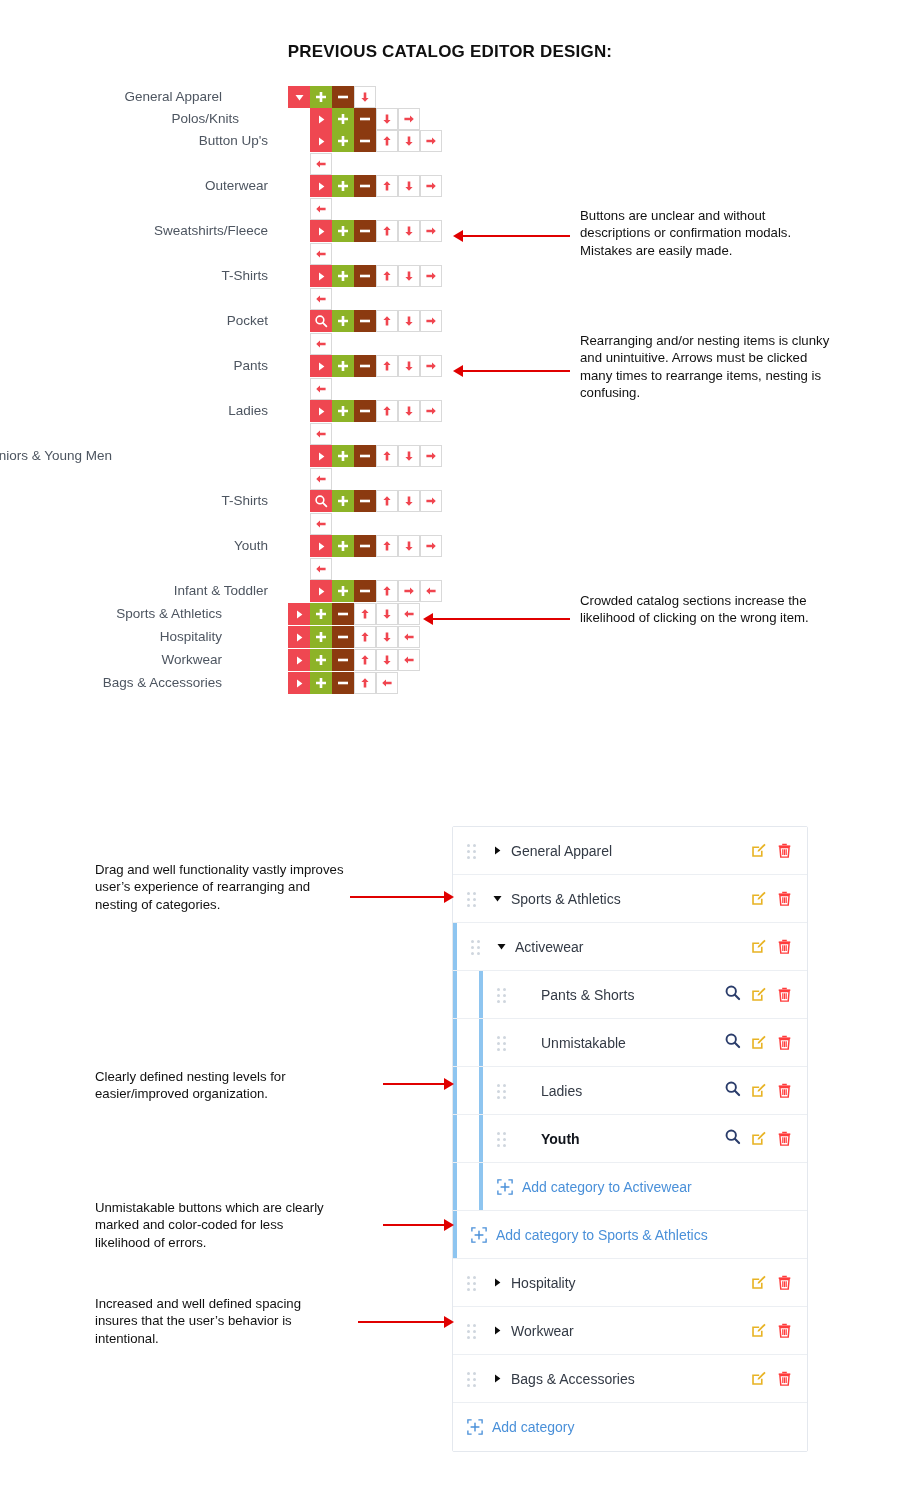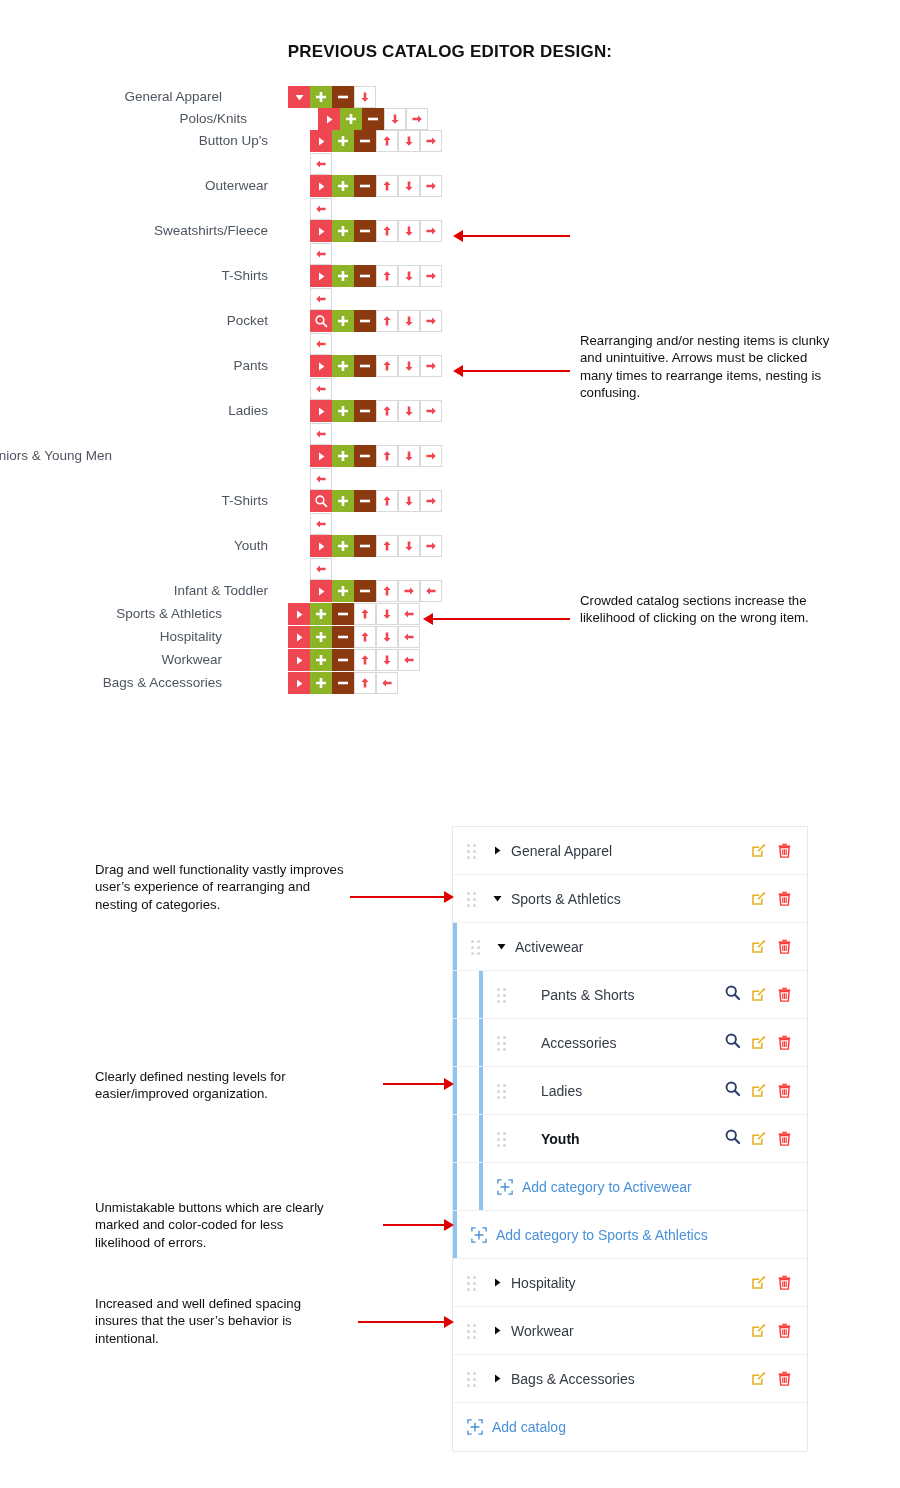--- a/index.html
+++ b/index.html
@@ -116,21 +116,21 @@
               <rect x="1" y="4.7" width="10" height="2.6" fill="#ffffff"></rect>
             </svg>
           </div>
           <div class="bt white">
             <svg width="12" height="12" viewBox="0 0 12 12" style="transform:rotate(180deg)">
               <path d="M6 1.2 L9.6 5 L7.3 5 L7.3 10.6 L4.7 10.6 L4.7 5 L2.4 5 Z" fill="#f0454f"></path>
             </svg>
           </div>
         </div>
       </div>
-      <div class="old-row" style="top: 108px; left: 8px; width: 871px;">
+      <div class="old-row" style="top: 108px; left: 0px; width: 871px;">
         <div class="old-label" style="right: 632px; left: auto;">Polos/Knits</div>
         <div class="btns" style="left: 310px;">
           <div class="bt red">
             <svg width="11" height="11" viewBox="0 0 11 11">
               <path d="M3 1.5 L8.4 5.5 L3 9.5 Z" fill="#ffffff"></path>
             </svg>
           </div>
           <div class="bt green">
             <svg width="12" height="12" viewBox="0 0 12 12">
               <path d="M4.7 1 H7.3 V4.7 H11 V7.3 H7.3 V11 H4.7 V7.3 H1 V4.7 H4.7 Z" fill="#ffffff"></path>
@@ -760,20 +760,21 @@
           </div>
           <div class="bt white">
             <svg width="12" height="12" viewBox="0 0 12 12" style="transform:rotate(270deg)">
               <path d="M6 1.2 L9.6 5 L7.3 5 L7.3 10.6 L4.7 10.6 L4.7 5 L2.4 5 Z" fill="#f0454f"></path>
             </svg>
           </div>
         </div>
       </div>
     </div>
 
+  <div class="anno" style="left:580px;top:207px;width:255px;">Buttons are unclear and without descriptions or confirmation modals. Mistakes are easily made.</div>
   <div class="arrow left" style="left:462px;top:235px;width:108px;"></div>
 
   <div class="anno" style="left:580px;top:332px;width:250px;">Rearranging and/or nesting items is clunky and unintuitive. Arrows must be clicked many times to rearrange items, nesting is confusing.</div>
   <div class="arrow left" style="left:462px;top:370px;width:108px;"></div>
 
   <div class="anno" style="left:580px;top:592px;width:250px;">Crowded catalog sections increase the likelihood of clicking on the wrong item.</div>
   <div class="arrow left" style="left:432px;top:618px;width:138px;"></div>
 
 
   <div class="panel" id="new-design">
@@ -923,21 +924,21 @@
         <div class="indent-bar"></div>
         <div class="grip">
           <i></i>
           <i></i>
           <i></i>
           <i></i>
           <i></i>
           <i></i>
         </div>
         <div class="caret-space"></div>
-        <div class="n-label">Accessories</div>
+        <div class="n-label">Unmistakable</div>
         <div class="n-actions">
           <span><svg width="17" height="17" viewBox="0 0 16 16">
               <circle cx="6.8" cy="6.8" r="4.4" fill="none" stroke="#2b3d6b" stroke-width="1.8"></circle>
               <line x1="10.2" y1="10.2" x2="14.2" y2="14.2" stroke="#2b3d6b" stroke-width="2" stroke-linecap="round"></line>
             </svg></span>
           <span>
             <svg class="ic" viewBox="0 0 20 20">
               <path d="M2.6 5.2 h8.2 v1.9 H4.5 v8.4 h8.4 v-5.1 h1.9 v7 H2.6 Z" fill="#e8b323"></path>
               <path d="M16.9 2.0 l1.5 1.5 -7.4 7.4 -2.1 .6 .6 -2.1 Z" fill="#e8b323"></path>
             </svg>
@@ -1166,21 +1167,21 @@
         <div class="add-inner">
           <span>
             <svg class="add-ico" viewBox="0 0 18 18">
               <path d="M1 5.2 V1 H5.2" fill="none" stroke="#4a90d9" stroke-width="1.5"></path>
               <path d="M12.8 1 H17 V5.2" fill="none" stroke="#4a90d9" stroke-width="1.5"></path>
               <path d="M17 12.8 V17 H12.8" fill="none" stroke="#4a90d9" stroke-width="1.5"></path>
               <path d="M5.2 17 H1 V12.8" fill="none" stroke="#4a90d9" stroke-width="1.5"></path>
               <path d="M9 4.6 V13.4 M4.6 9 H13.4" stroke="#4a90d9" stroke-width="1.6" stroke-linecap="round"></path>
             </svg>
           </span>
-          <span class="add-label">Add catalog</span>
+          <span class="add-label">Add category</span>
         </div>
       </div>
     </div>
 
   <div class="anno" style="left:95px;top:861px;width:250px;">Drag and well functionality vastly improves user’s experience of rearranging and nesting of categories.</div>
   <div class="arrow right" style="left:350px;top:896px;width:95px;"></div>
 
   <div class="anno" style="left:95px;top:1068px;width:250px;">Clearly defined nesting levels for easier/improved organization.</div>
   <div class="arrow right" style="left:383px;top:1083px;width:62px;"></div>
 

